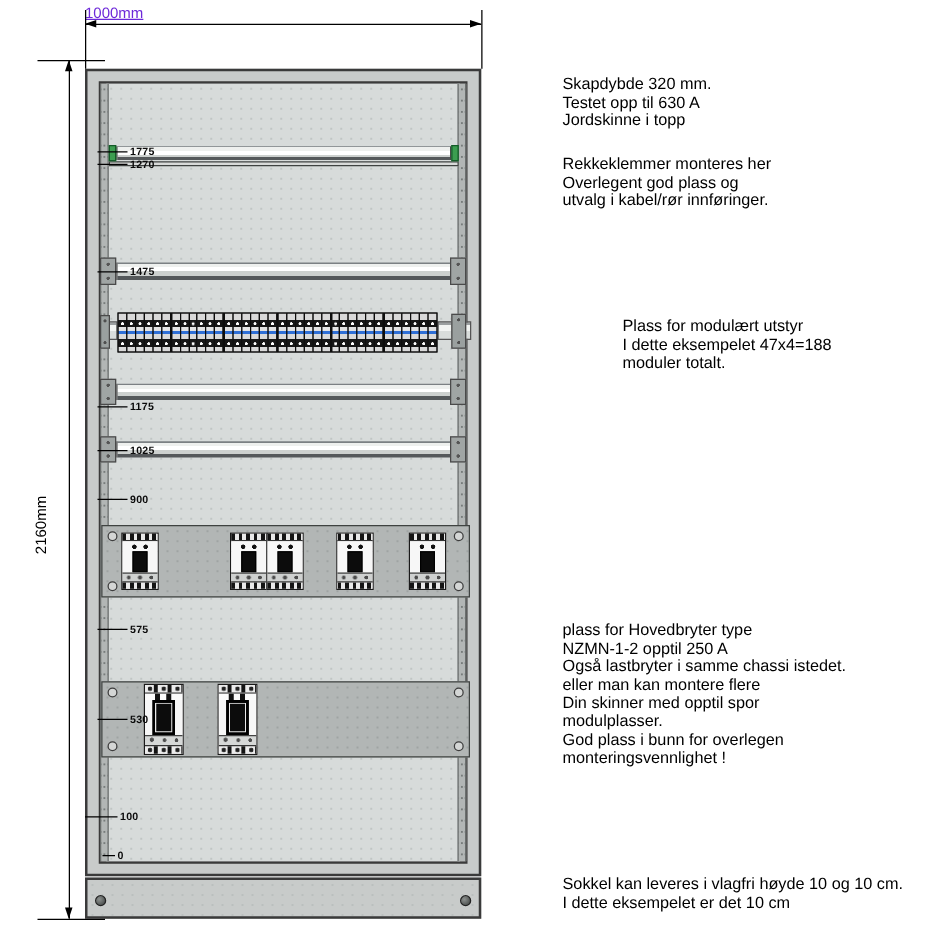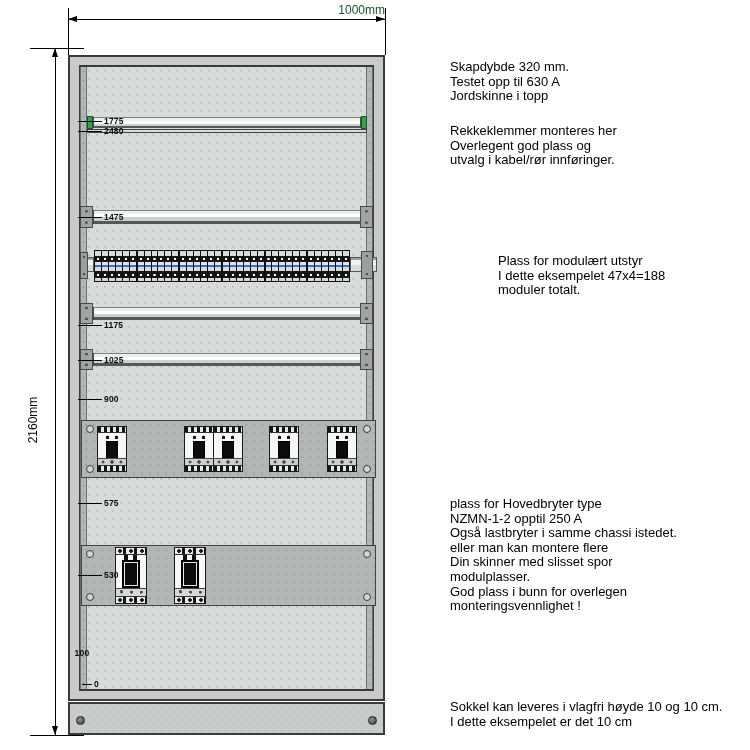--- a/index.html
+++ b/index.html
@@ -2,21 +2,21 @@
 <html><head>
 <meta charset="utf-8">
 <style>
   html,body{margin:0;padding:0;background:#fff;}
   body{font-family:"Liberation Sans", sans-serif;}
   .canvas{position:relative;width:750px;height:750px;background:#ffffff;overflow:hidden;}
   .abs{position:absolute;}
 
   
   .dim-h-line{left:68px;top:19px;width:317px;height:0;border-top:1px solid #000;}
-  .dim-h-label{left:68px;top:3px;width:317px;text-align:right;font-size:12px;color:#14532d;}
+  .dim-h-label{left:68px;top:3px;width:317px;text-align:left;font-size:12px;color:#6d28d9;text-decoration:underline;}
   .ext-top-left{left:68px;top:8px;height:47px;width:0;border-left:1px solid #000;}
   .ext-top-right{left:385px;top:8px;height:47px;width:0;border-left:1px solid #000;}
   .arr{width:0;height:0;}
   .arr-left{left:68px;top:16px;border-right:9px solid #000;border-top:3px solid transparent;border-bottom:3px solid transparent;}
   .arr-right{left:376px;top:16px;border-left:9px solid #000;border-top:3px solid transparent;border-bottom:3px solid transparent;}
   .dim-v-line{left:55px;top:48px;height:687px;width:0;border-left:1px solid #000;}
   .arr-up{left:52px;top:48px;border-bottom:9px solid #000;border-left:3px solid transparent;border-right:3px solid transparent;}
   .arr-down{left:52px;top:726px;border-top:9px solid #000;border-left:3px solid transparent;border-right:3px solid transparent;}
   .ext-left-top{left:30px;top:48px;width:54px;height:0;border-top:1px solid #000;}
   .ext-left-bottom{left:30px;top:735px;width:54px;height:0;border-top:1px solid #000;}
@@ -104,21 +104,21 @@
 
   
   .hm{display:flex;align-items:center;height:9px;z-index:6;}
   .hm .lead{width:24px;height:1px;background:#000;}
   .hm span{font-size:8.5px;color:#0a0a0a;line-height:9px;padding-left:2px;letter-spacing:0.2px;white-space:nowrap;font-weight:bold;}
   .hm-1775{left:78px;top:117px;} .hm-1750{left:78px;top:127px;}
   .hm-1475{left:78px;top:213px;} .hm-1175{left:78px;top:321px;}
   .hm-1025{left:78px;top:356px;} .hm-900{left:78px;top:395px;}
   .hm-575{left:78px;top:499px;}
   .hm-350{left:78px;top:571px;z-index:3;}
-  .hm-100{left:68px;top:649px;flex-direction:column;} .hm-100 .lead{width:26px;}
+  .hm-100{left:68px;top:649px;} .hm-100 .lead{width:26px;}
   .hm-0{left:82px;top:680px;} .hm-0 .lead{width:10px;}
 
   
   .note{left:450px;font-size:13px;line-height:14.6px;color:#000;white-space:nowrap;}
   .note-top{top:60px;} .note-terminals{top:124px;} .note-modular{top:254px;margin-left:48px;}
   .note-breaker{top:497px;} .note-plinth{top:700px;}
 
   .z5{z-index:5;} .z2{z-index:2;} .z1{z-index:1;}
 </style>
 </head>
@@ -290,21 +290,21 @@
     <div class="abs pscrew pscrew-l"></div>
     <div class="abs pscrew pscrew-r"></div>
   </div>
 
   <div class="abs hm hm-1775">
       <i class="lead"></i>
       <span>1775</span>
     </div>
   <div class="abs hm hm-1750">
       <i class="lead"></i>
-      <span>2480</span>
+      <span>1270</span>
     </div>
   <div class="abs hm hm-1475">
       <i class="lead"></i>
       <span>1475</span>
     </div>
   <div class="abs hm hm-1175">
       <i class="lead"></i>
       <span>1175</span>
     </div>
   <div class="abs hm hm-1025">
@@ -345,21 +345,21 @@
   <div class="abs note note-modular">
     <div>Plass for modulært utstyr</div>
     <div>I dette eksempelet 47x4=188</div>
     <div>moduler totalt.</div>
   </div>
   <div class="abs note note-breaker">
     <div>plass for Hovedbryter type</div>
     <div>NZMN-1-2 opptil 250 A</div>
     <div>Også lastbryter i samme chassi istedet.</div>
     <div>eller man kan montere flere</div>
-    <div>Din skinner med slisset spor</div>
+    <div>Din skinner med opptil spor</div>
     <div>modulplasser.</div>
     <div>God plass i bunn for overlegen</div>
     <div>monteringsvennlighet !</div>
   </div>
   <div class="abs note note-plinth">
     <div>Sokkel kan leveres i vlagfri høyde 10 og 10 cm.</div>
     <div>I dette eksempelet er det 10 cm</div>
   </div>
 
 </div>

